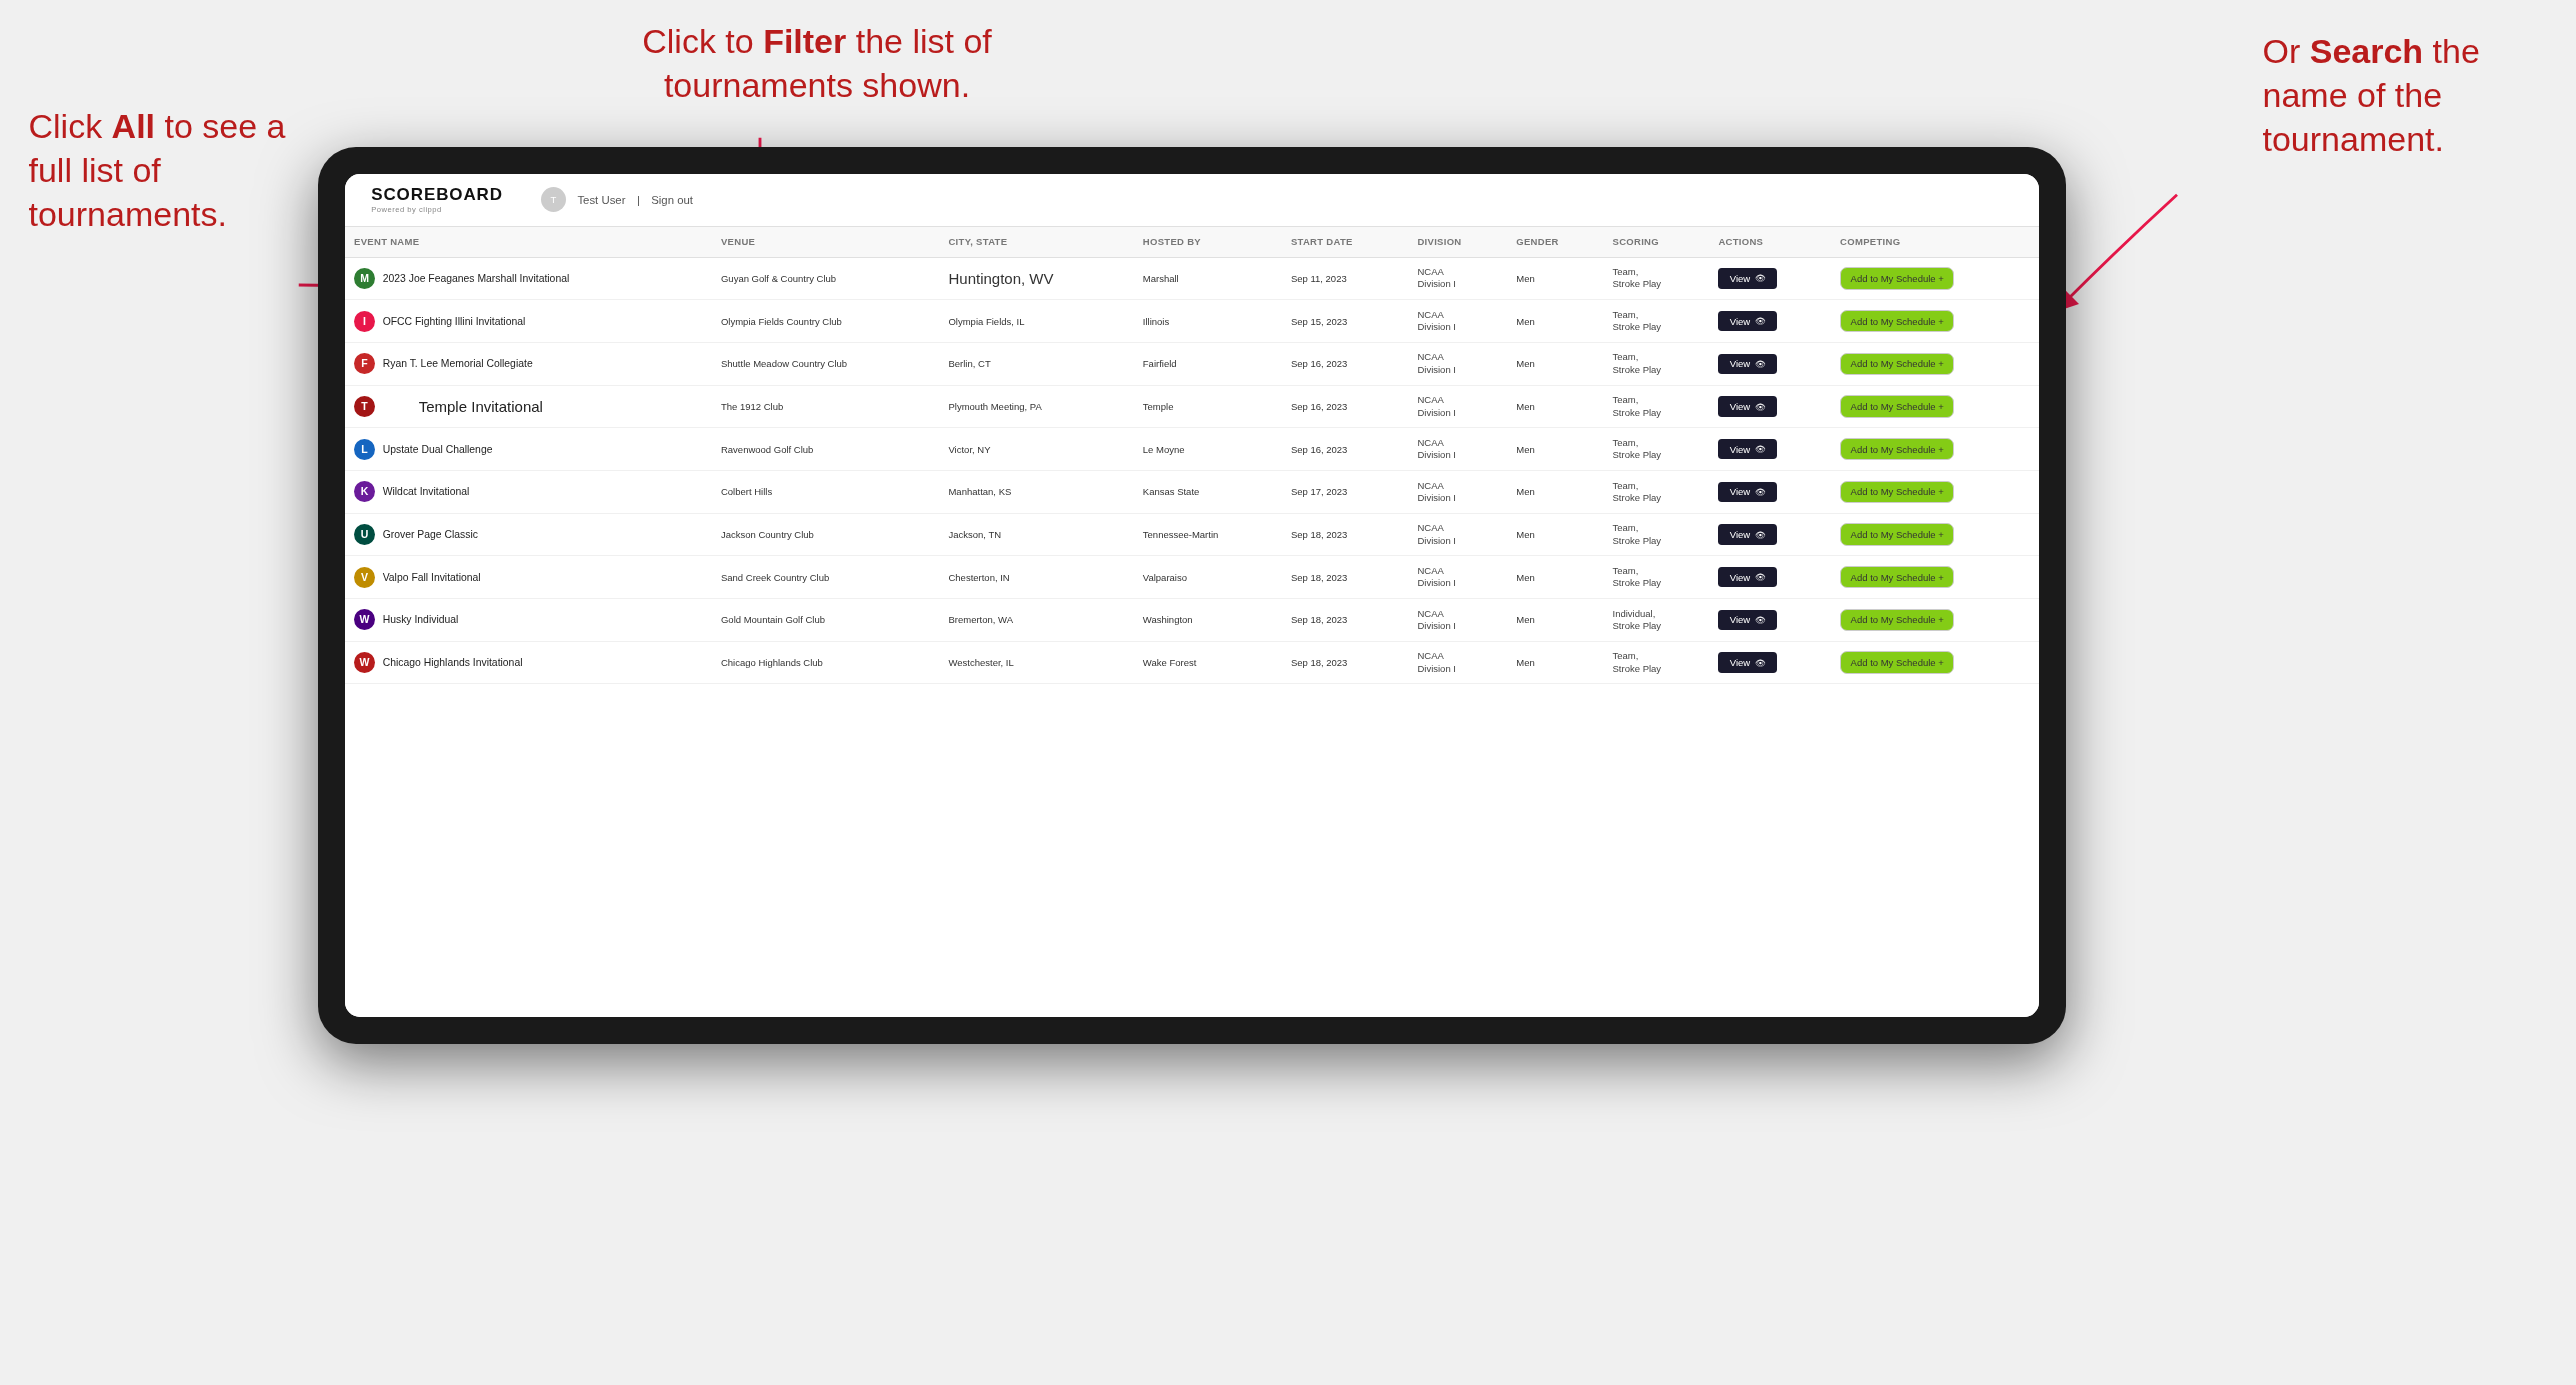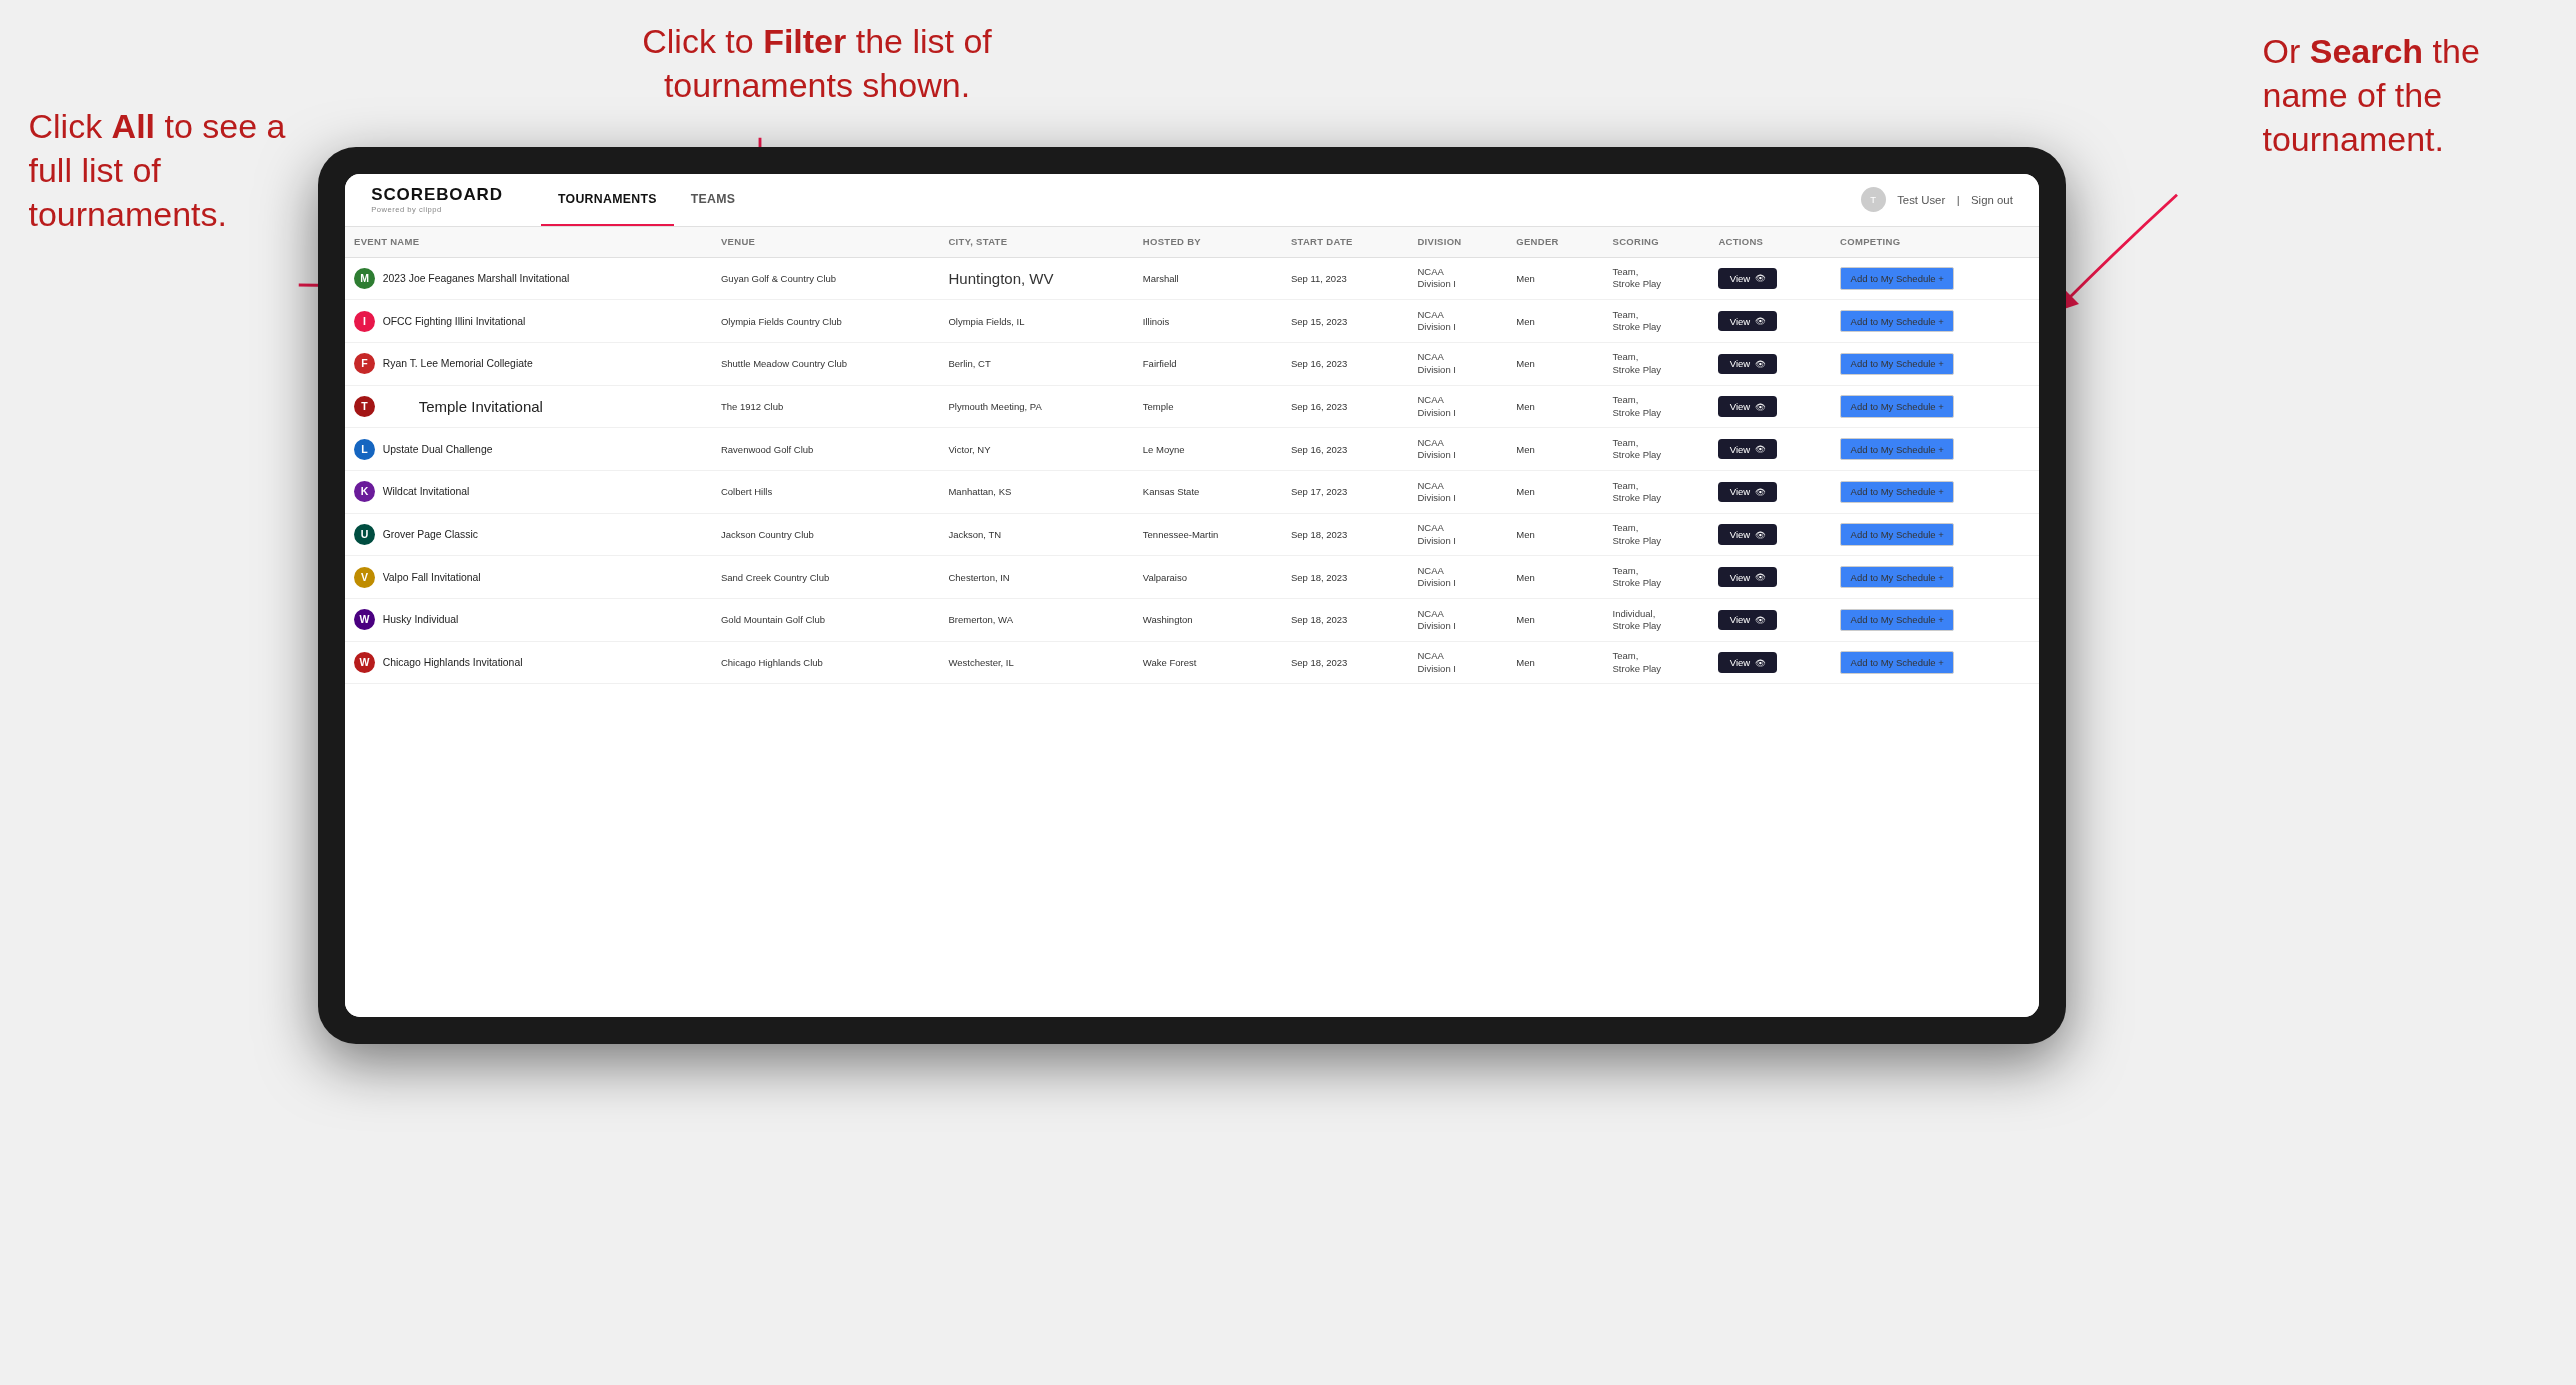--- a/index.html
+++ b/index.html
@@ -232,24 +232,24 @@
       border-radius: 3.8px;
       font-size: 9.5px;
       cursor: pointer;
       display: inline-flex;
       align-items: center;
       gap: 4.7px;
       white-space: nowrap;
     }
     .add-schedule-btn {
       padding: 4.7px 9.5px;
-      background: #3b82f6;
+      background: #84cc16;
       color: #333;
       border: 0.9px solid #ccc;
-      border-radius: 2px;
+      border-radius: 7px;
       font-size: 9.5px;
       cursor: pointer;
       white-space: nowrap;
       text-align: right;
     }
     .division-text { font-size: 9.5px; color: #444; line-height: 1.3; }
     .scoring-text { font-size: 9.5px; color: #444; line-height: 1.3; }
 
     
     .arrow-svg {
@@ -300,24 +300,20 @@
 </svg>
 
 <div class="tablet">
   <div class="tablet-screen">
 
     <div class="header">
       <div class="logo-area">
         <span class="logo-title">SCOREBOARD</span>
         <span class="logo-subtitle">Powered by clippd</span>
       </div>
-      <nav class="nav-tabs">
-        <div class="nav-tab active">TOURNAMENTS</div>
-        <div class="nav-tab">TEAMS</div>
-      </nav>
       <div class="header-right">
         <div class="user-avatar">T</div>
         <span>Test User</span>
         <span>|</span>
         <span style="cursor:pointer; color:#555;">Sign out</span>
       </div>
     </div>
 
 
     <div class="table-container">

